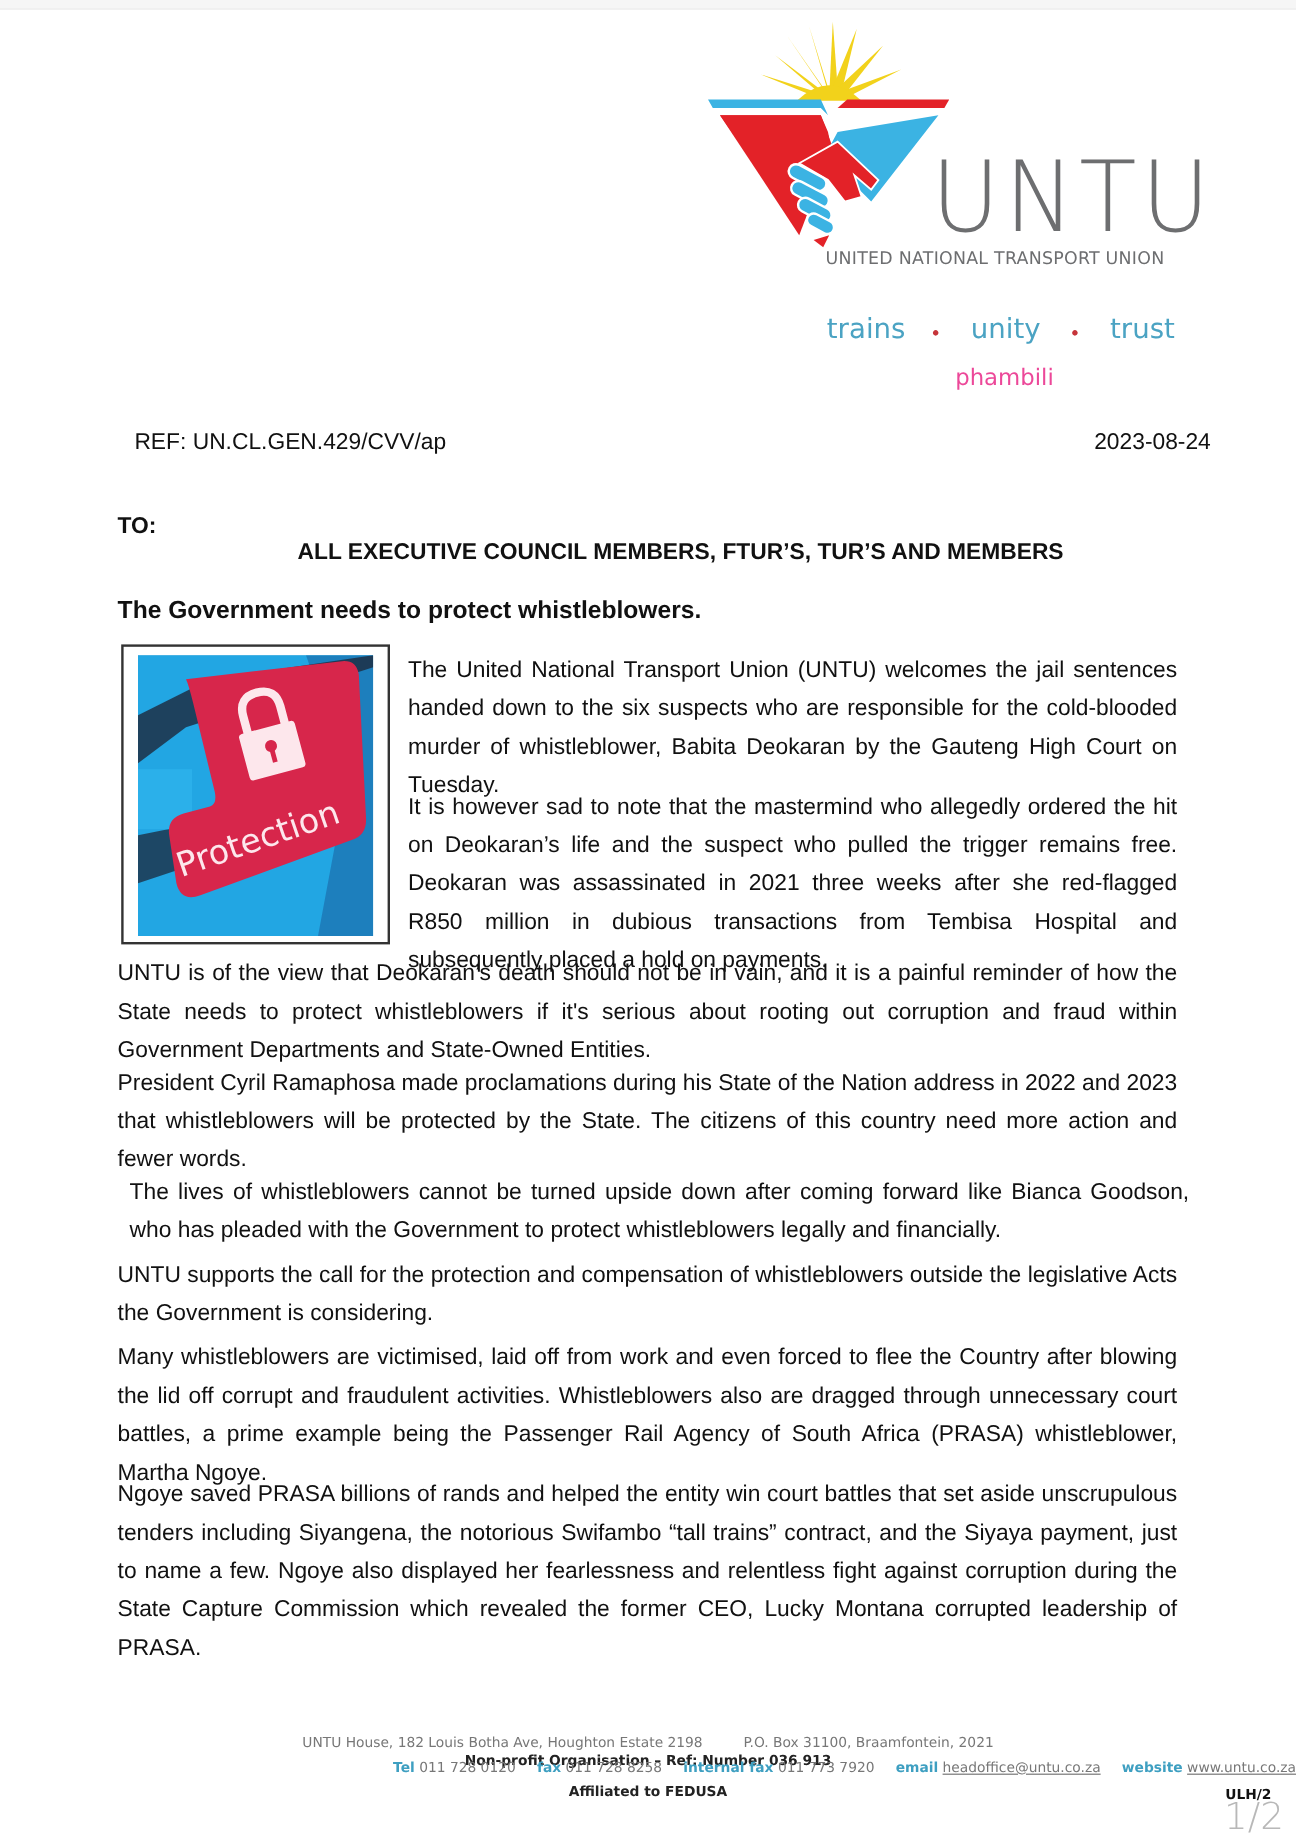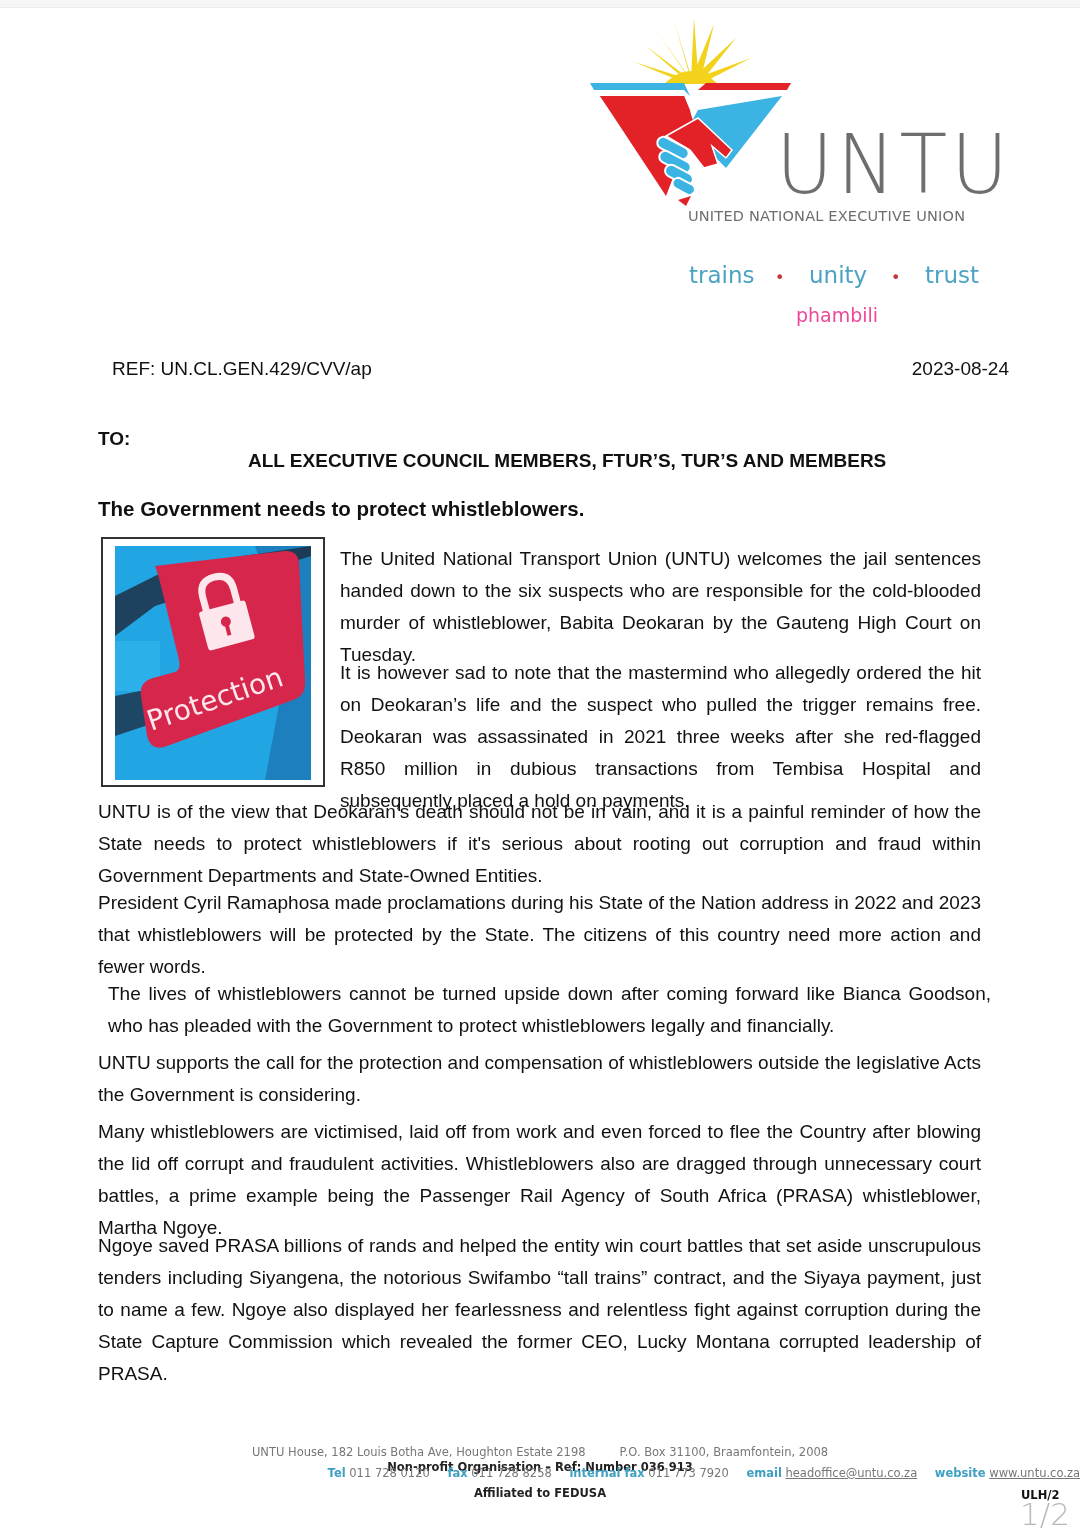--- a/index.html
+++ b/index.html
@@ -86,21 +86,21 @@
 
     <g fill="#3bb3e3" stroke="#fff" stroke-width="2">
       <rect x="70" y="124" width="34" height="12" rx="6" transform="rotate(28 87 130)"></rect>
       <rect x="72" y="138" width="34" height="12" rx="6" transform="rotate(28 89 144)"></rect>
       <rect x="78" y="151" width="30" height="12" rx="6" transform="rotate(28 93 157)"></rect>
       <rect x="86" y="163" width="24" height="11" rx="5.5" transform="rotate(28 98 168)"></rect>
     </g>
     <polygon points="92,182 105,178 100,188" fill="#e32228"></polygon>
   </svg>
   <div class="logo-word">UNTU</div>
-  <div class="logo-sub">UNITED NATIONAL EXECUTIVE UNION</div>
+  <div class="logo-sub">UNITED NATIONAL TRANSPORT UNION</div>
 </div>
 
 <div class="motto">
   <span style="left:0">trains</span>
   <span class="dot" style="left:86px">•</span>
   <span style="left:120px">unity</span>
   <span class="dot" style="left:202px">•</span>
   <span style="left:236px">trust</span>
 </div>
 <div class="phambili">phambili</div>
@@ -136,21 +136,21 @@
 <p class="para p2">It is however sad to note that the mastermind who allegedly ordered the hit on Deokaran’s life and the suspect who pulled the trigger remains free. Deokaran was assassinated in 2021 three weeks after she red-flagged R850 million in dubious transactions from Tembisa Hospital and subsequently placed a hold on payments.</p>
 <p class="para p3">UNTU is of the view that Deokaran’s death should not be in vain, and it is a painful reminder of how the State needs to protect whistleblowers if it's serious about rooting out corruption and fraud within Government Departments and State-Owned Entities.</p>
 <p class="para p4">President Cyril Ramaphosa made proclamations during his State of the Nation address in 2022 and 2023 that whistleblowers will be protected by the State. The citizens of this country need more action and fewer words.</p>
 <p class="para p5">The lives of whistleblowers cannot be turned upside down after coming forward like Bianca Goodson, who has pleaded with the Government to protect whistleblowers legally and financially.</p>
 <p class="para p6">UNTU supports the call for the protection and compensation of whistleblowers outside the legislative Acts the Government is considering.</p>
 <p class="para p7">Many whistleblowers are victimised, laid off from work and even forced to flee the Country after blowing the lid off corrupt and fraudulent activities. Whistleblowers also are dragged through unnecessary court battles, a prime example being the Passenger Rail Agency of South Africa (PRASA) whistleblower, Martha Ngoye.</p>
 <p class="para p8">Ngoye saved PRASA billions of rands and helped the entity win court battles that set aside unscrupulous tenders including Siyangena, the notorious Swifambo “tall trains” contract, and the Siyaya payment, just to name a few. Ngoye also displayed her fearlessness and relentless fight against corruption during the State Capture Commission which revealed the former CEO, Lucky Montana corrupted leadership of PRASA.</p>
 
 <div class="footer f1">Non-profit Organisation – Ref: Number 036 913</div>
 <div class="footer f2">
-  <span>UNTU House, 182 Louis Botha Ave, Houghton Estate 2198</span><span class="gap2"></span><span>P.O. Box 31100, Braamfontein, 2008</span>
+  <span>UNTU House, 182 Louis Botha Ave, Houghton Estate 2198</span><span class="gap2"></span><span>P.O. Box 31100, Braamfontein, 2021</span>
 </div>
 <div class="footer f3">
   <span class="lbl">Tel</span> <span>011 728 0120</span><span class="gap"></span>
   <span class="lbl">fax</span> <span>011 728 8258</span><span class="gap"></span>
   <span class="lbl">internal fax</span> <span>011 773 7920</span><span class="gap"></span>
   <span class="lbl">email</span> <span class="lnk">headoffice@untu.co.za</span><span class="gap"></span>
   <span class="lbl">website</span> <span class="lnk">www.untu.co.za</span>
 </div>
 <div class="footer f4">Affiliated to FEDUSA</div>
 

